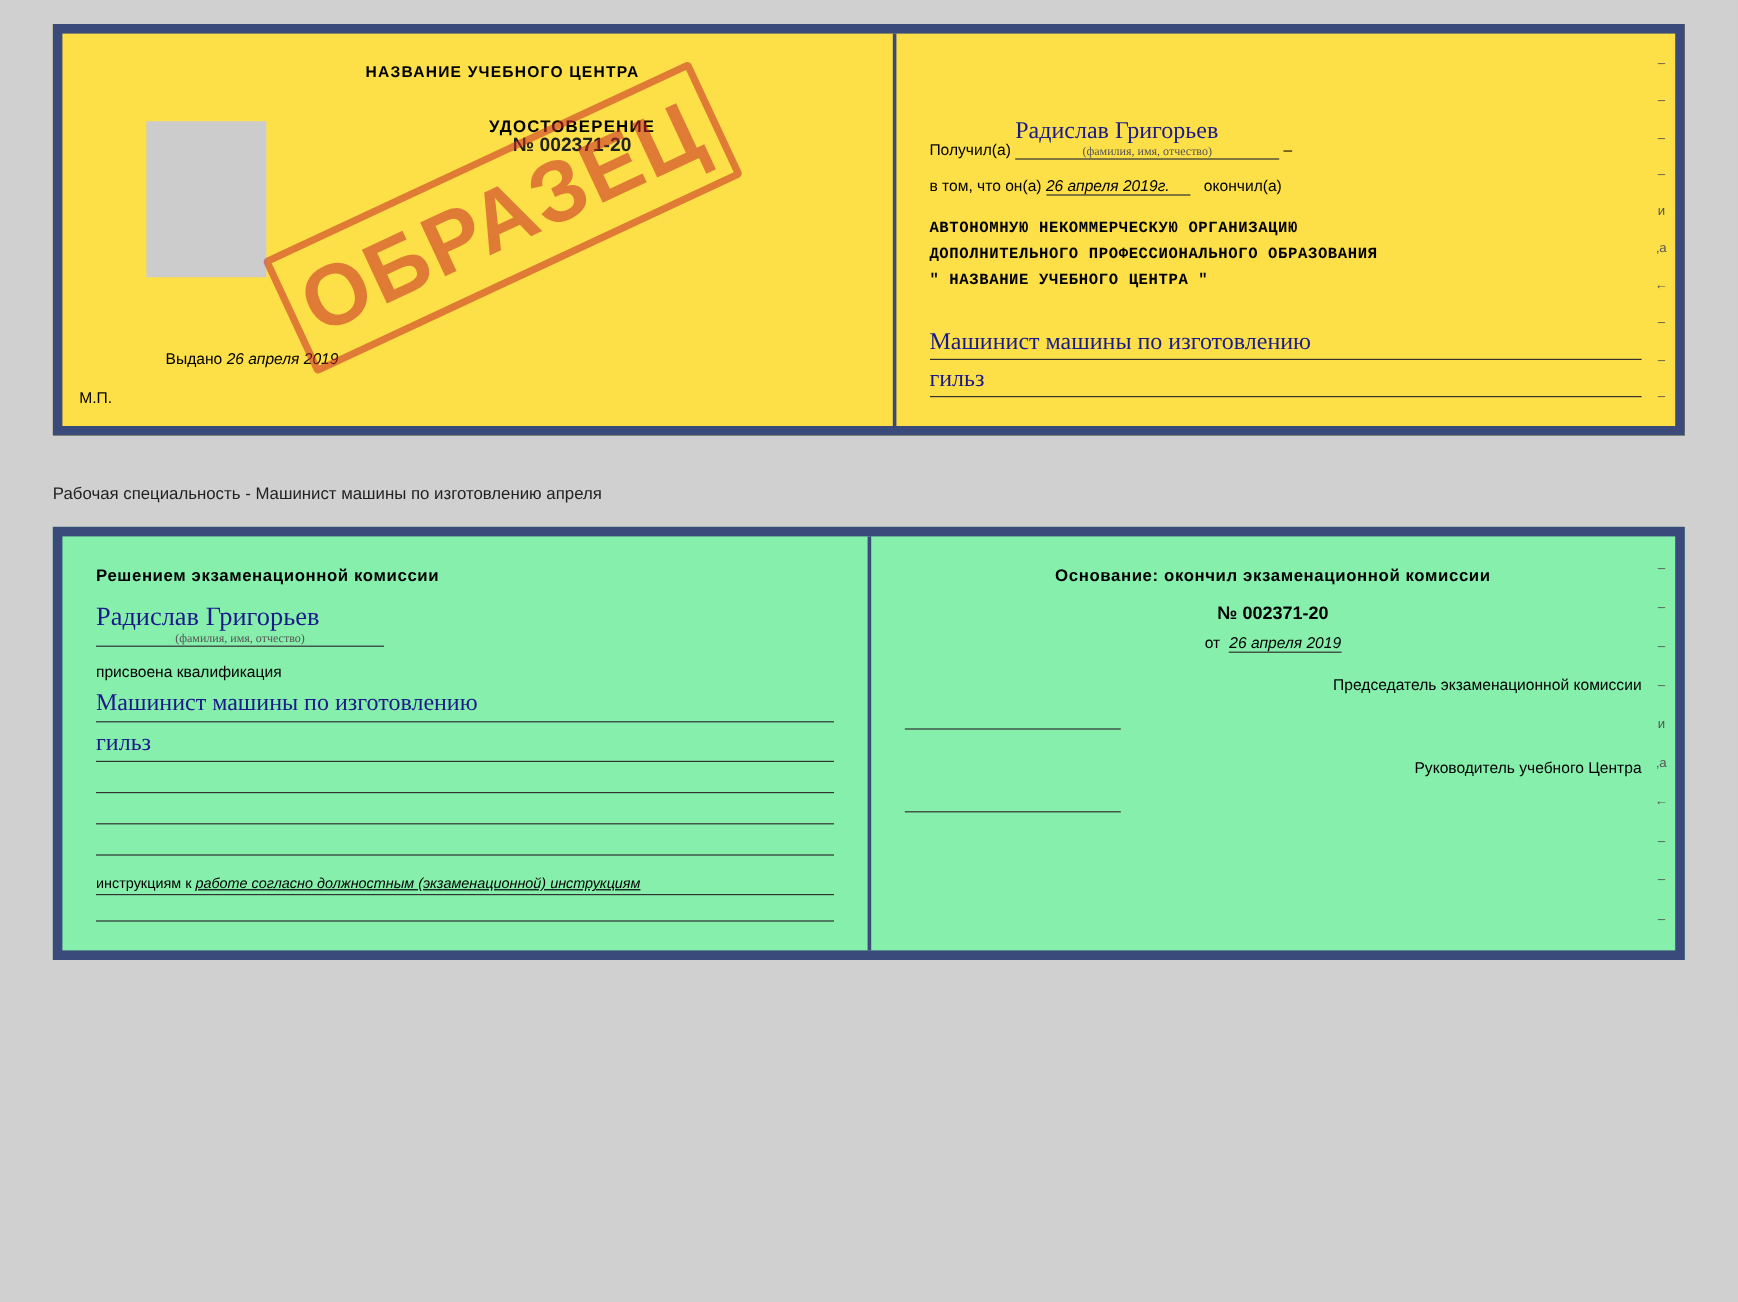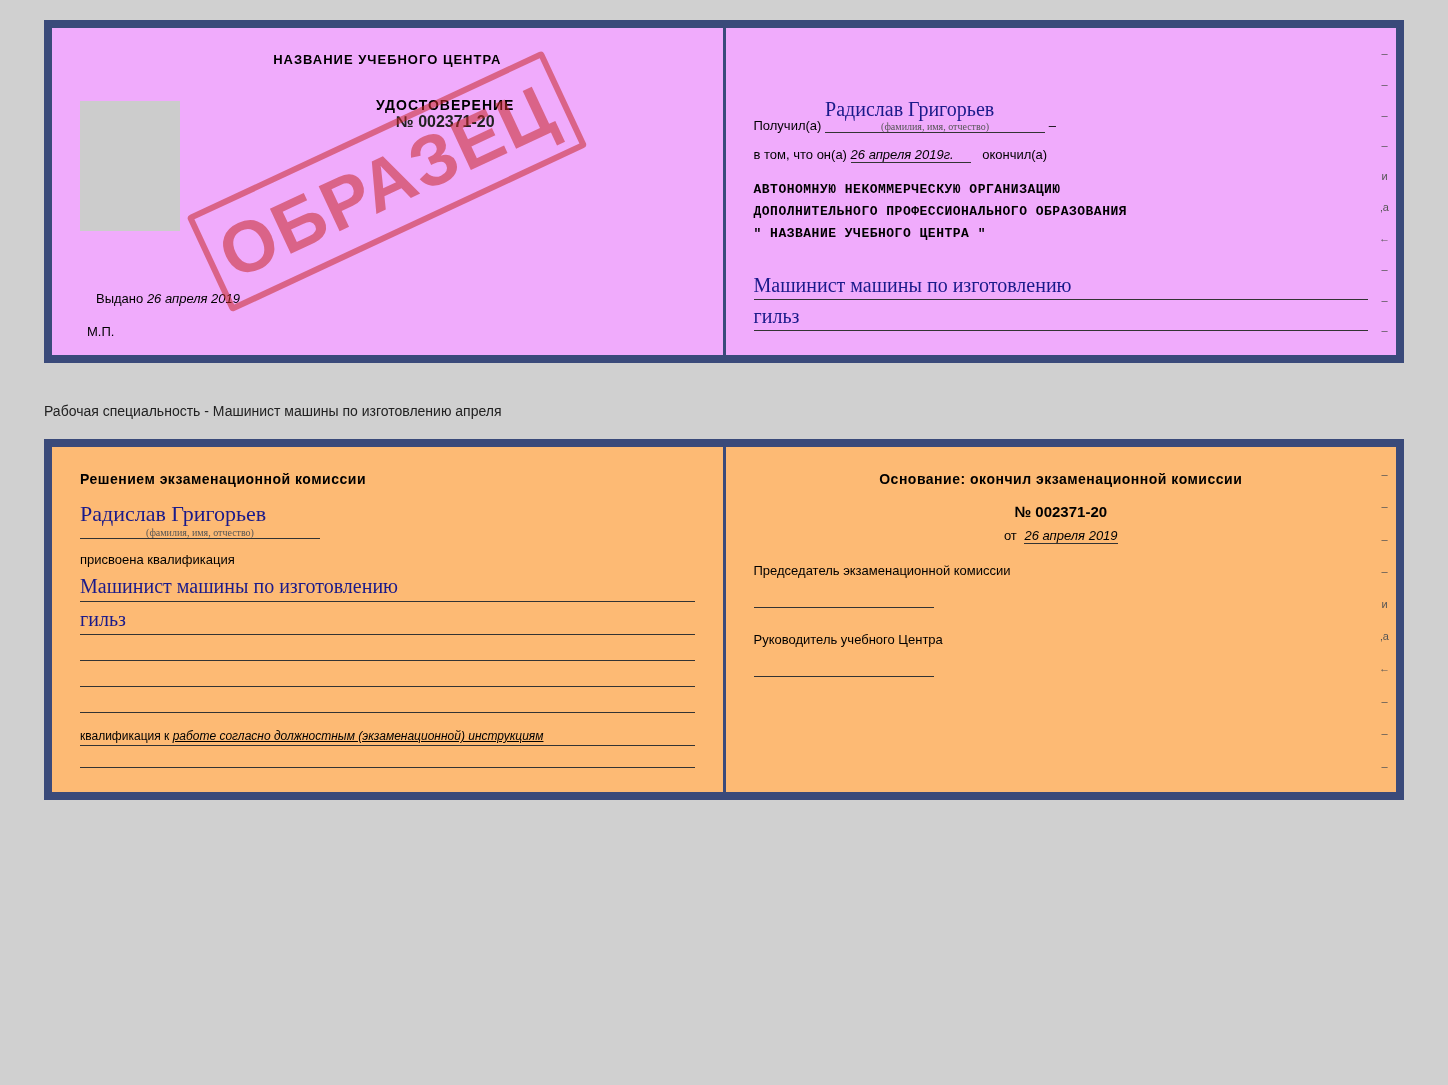--- a/index.html
+++ b/index.html
@@ -10,25 +10,26 @@
       font-family: 'Times New Roman', Times, serif;
       display: flex;
       flex-direction: column;
       align-items: center;
       padding: 20px 30px;
     }
 
     
     .document-wrapper {
       width: 1360px;
-      background: #f0abfc;
+      background: #fde047;
       border: 8px solid #3a4a7a;
       margin-bottom: 20px;
       display: flex;
       position: relative;
+      padding-left: 42px;
     }
 
     .doc-left, .doc-right {
       flex: 1;
       padding: 24px 28px;
       position: relative;
     }
 
     .doc-left {
       border-right: 3px solid #3a4a7a;
@@ -175,21 +176,21 @@
     .specialty-label {
       font-family: Arial, sans-serif;
       font-size: 14px;
       color: #222;
       margin: 12px 0;
     }
 
     
     .bottom-doc-wrapper {
       width: 1360px;
-      background: #fdba74;
+      background: #86efac;
       border: 8px solid #3a4a7a;
       display: flex;
     }
 
     .bottom-left, .bottom-right {
       flex: 1;
       padding: 24px 28px;
       position: relative;
     }
 
@@ -276,20 +277,21 @@
       margin-bottom: 20px;
     }
 
     .signature-block {
       margin-top: 16px;
       font-size: 13px;
     }
 
     .sig-label {
       margin-bottom: 6px;
+      text-align: right;
     }
 
     .clearfix::after {
       content: '';
       display: table;
       clear: both;
     }
   </style>
 </head>
 <body>
@@ -309,21 +311,21 @@
     </div>
 
     <div class="obrazec-stamp">ОБРАЗЕЦ</div>
 
     <div class="vydano-line">
       <span>Выдано</span>
       <span style="font-style:italic;">26 апреля 2019</span>
     </div>
   </div>
 
-  <div style="position:absolute; bottom:16px; left:35px; font-family:Arial,sans-serif; font-size:13px;">М.П.</div>
+  <div style="position:absolute; bottom:16px; left:14px; font-family:Arial,sans-serif; font-size:13px;">М.П.</div>
 
   <div class="doc-right top-right">
 
     <div class="poluchil-line">
       <span>Получил(а)</span>
       <span class="poluchil-name">
         <span>Радислав Григорьев</span>
         <span class="poluchil-sub">(фамилия, имя, отчество)</span>
       </span>
       <span> –</span>
@@ -375,21 +377,21 @@
 
     <div class="prisvoena-label">присвоена квалификация</div>
     <span class="kvalifikaciya-handwritten">Машинист машины по изготовлению</span>
     <span class="kvalifikaciya-handwritten" style="margin-top:2px;">гильз</span>
 
     <div style="border-bottom:1px solid #333; margin-top:10px; height:16px;"></div>
     <div style="border-bottom:1px solid #333; margin-top:10px; height:16px;"></div>
     <div style="border-bottom:1px solid #333; margin-top:10px; height:16px;"></div>
 
     <div class="dopuskaetsya-line" style="margin-top:16px;">
-      <span>квалификация к</span>
+      <span>инструкциям к</span>
       <span class="dopuskaetsya-italic">работе согласно должностным (экзаменационной) инструкциям</span>
     </div>
     <div style="border-bottom:1px solid #333; margin-top:6px; height:16px;"></div>
   </div>
 
   <div class="bottom-right bottom-right-content">
 
     <div class="osnovanie-title">Основание: окончил экзаменационной комиссии</div>
 
     <div class="protocol-number">№ 002371-20</div>

